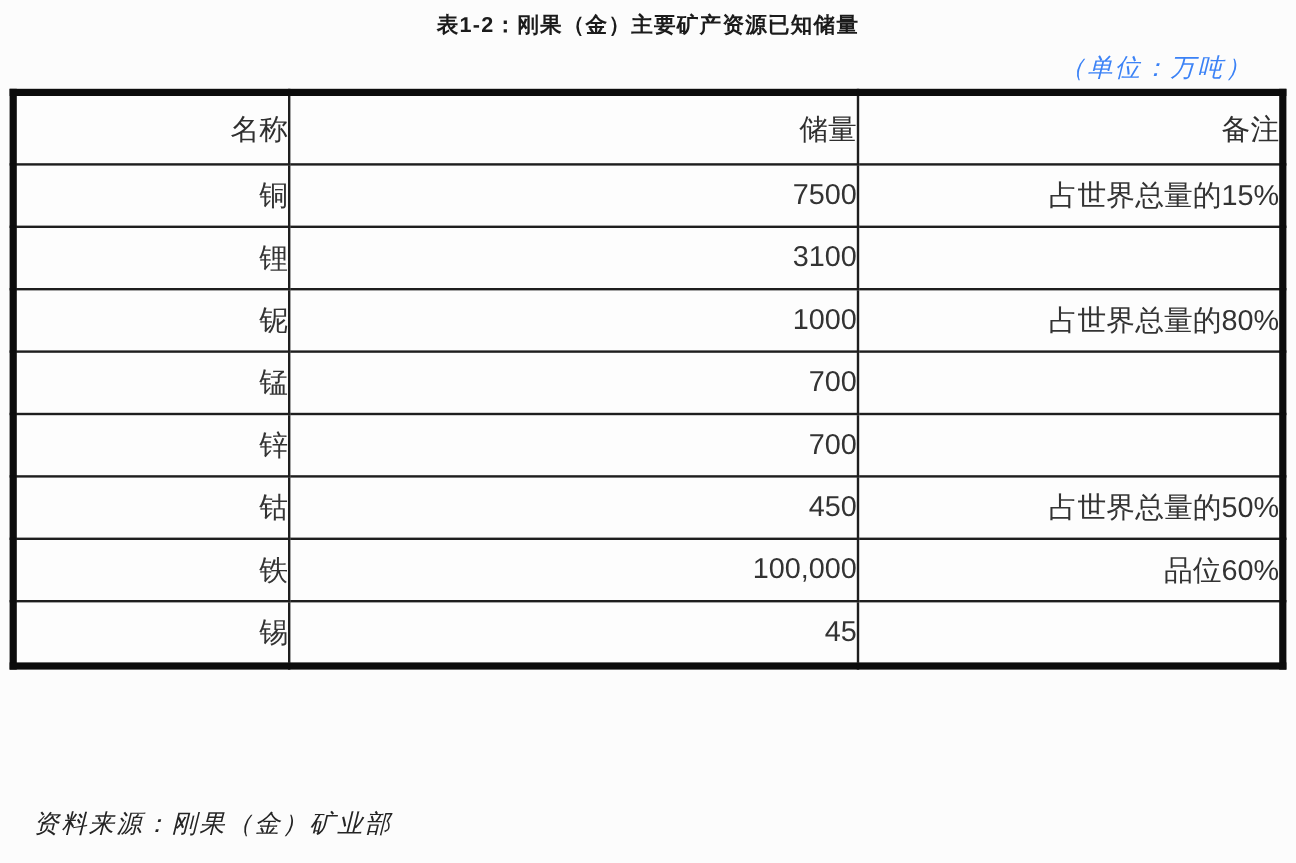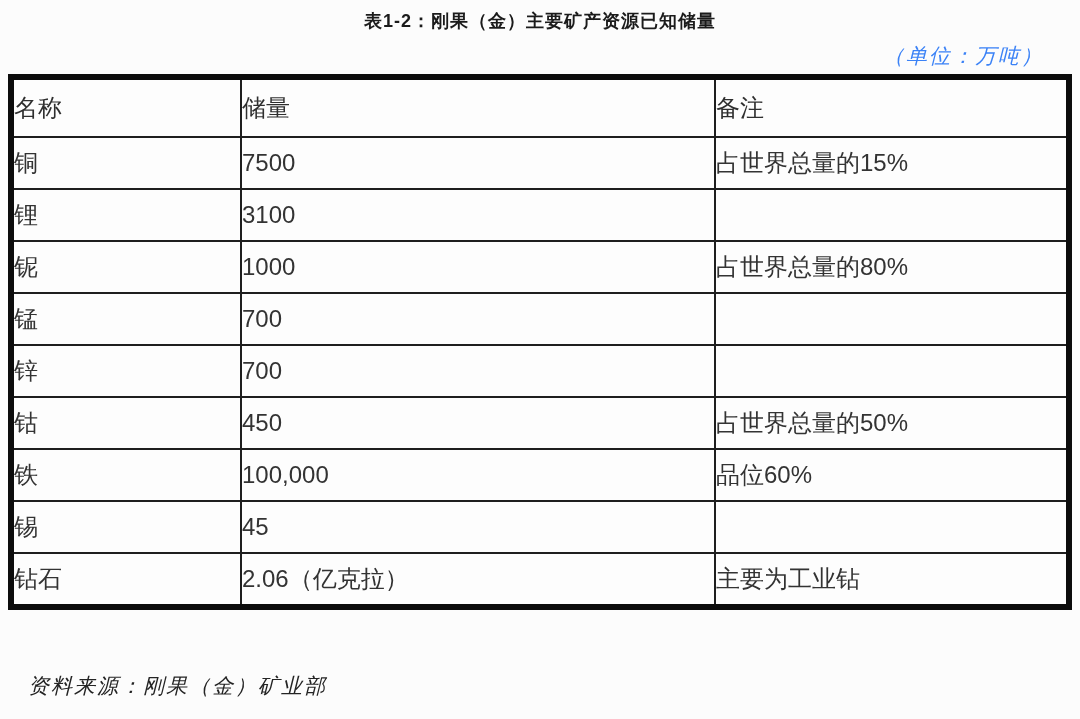--- a/index.html
+++ b/index.html
@@ -28,21 +28,21 @@
     position:absolute;top:74px;left:8px;
     width:1064px;
     border-collapse:collapse;
     table-layout:fixed;
     border:6px solid #0c0c0c;
     background:#fdfdfd;
   }
   table.minerals th,
   table.minerals td{
     border:2px solid #1e1e1e;
-    text-align:left;
+    text-align:right;
     vertical-align:middle;
     font-weight:400;
     font-size:24px;
     color:#333333;
     padding:0;
     overflow:hidden;
     white-space:nowrap;
   }
   table.minerals th{height:56px;font-weight:400;color:#2f2f2f;}
   table.minerals td{height:50px;}
@@ -110,21 +110,16 @@
     <tr>
       <td>铁</td>
       <td>100,000</td>
       <td>品位60%</td>
     </tr>
     <tr>
       <td>锡</td>
       <td>45</td>
       <td></td>
     </tr>
-    <tr>
-      <td>钻石</td>
-      <td>2.06（亿克拉）</td>
-      <td>主要为工业钻</td>
-    </tr>
   </tbody>
 </table>
 
 <div class="source-note">资料来源：刚果（金）矿业部</div>
 
 </body></html>

